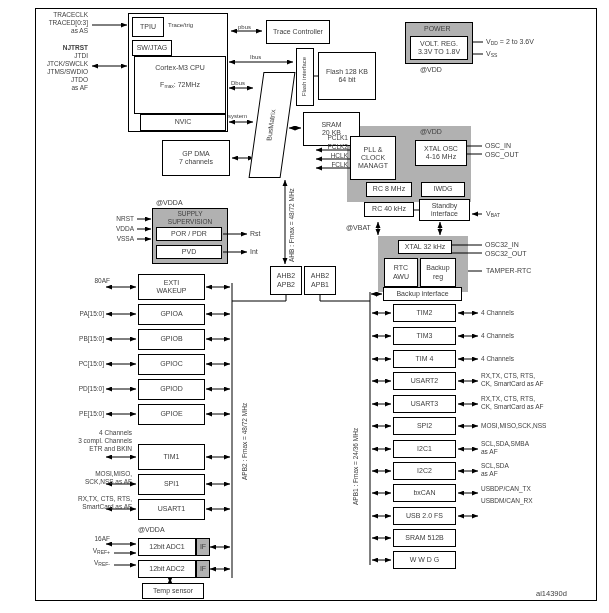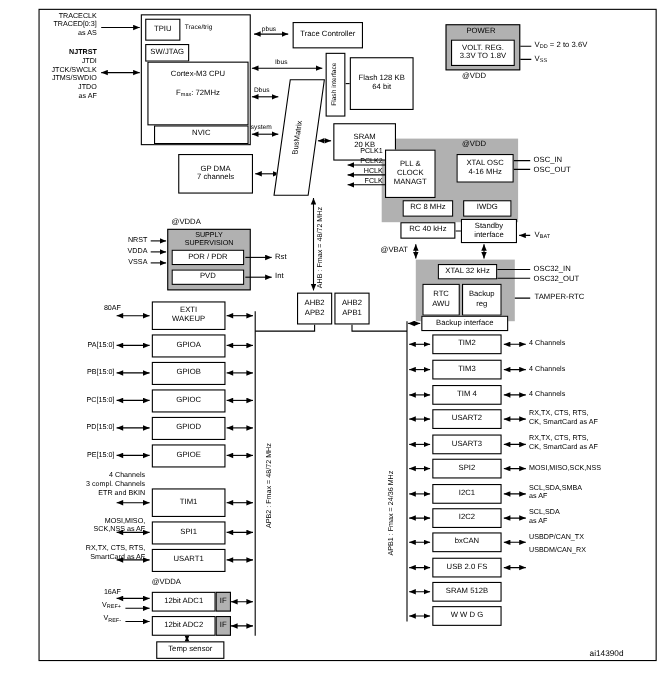--- a/index.html
+++ b/index.html
@@ -1,17 +1,17 @@
 <!DOCTYPE html>
 <html><head>
 <meta charset="utf-8">
 <style>
 *{margin:0;padding:0;box-sizing:border-box}
 html,body{background:#fff}
-.canvas{position:relative;width:609px;height:613px;background:#fff;font-family:"Liberation Sans",sans-serif;color:#000000;overflow:hidden}
+.canvas{position:relative;width:609px;height:613px;background:#fff;font-family:"Liberation Sans",sans-serif;color:#404040;overflow:hidden}
 .frame{position:absolute;left:35px;top:8px;width:562px;height:593px;border:1px solid #000;z-index:0}
 .region{position:absolute;background:#b1b1b1;z-index:1}
 .region.bordered{border:1px solid #000}
 svg.wires{position:absolute;left:0;top:0;z-index:2}
 svg .w{stroke:#000;stroke-width:1;fill:none}
 .b{position:absolute;border:1px solid #000;background:#fff;display:flex;flex-direction:column;align-items:center;justify-content:center;text-align:center;font-size:7px;line-height:1.18;z-index:3}
 .b.gray{background:#b1b1b1}
 .b.thick{border-width:1.5px}
 .t{position:absolute;font-size:7px;line-height:8px;z-index:3;white-space:nowrap}
 .tc{text-align:center;white-space:normal}

